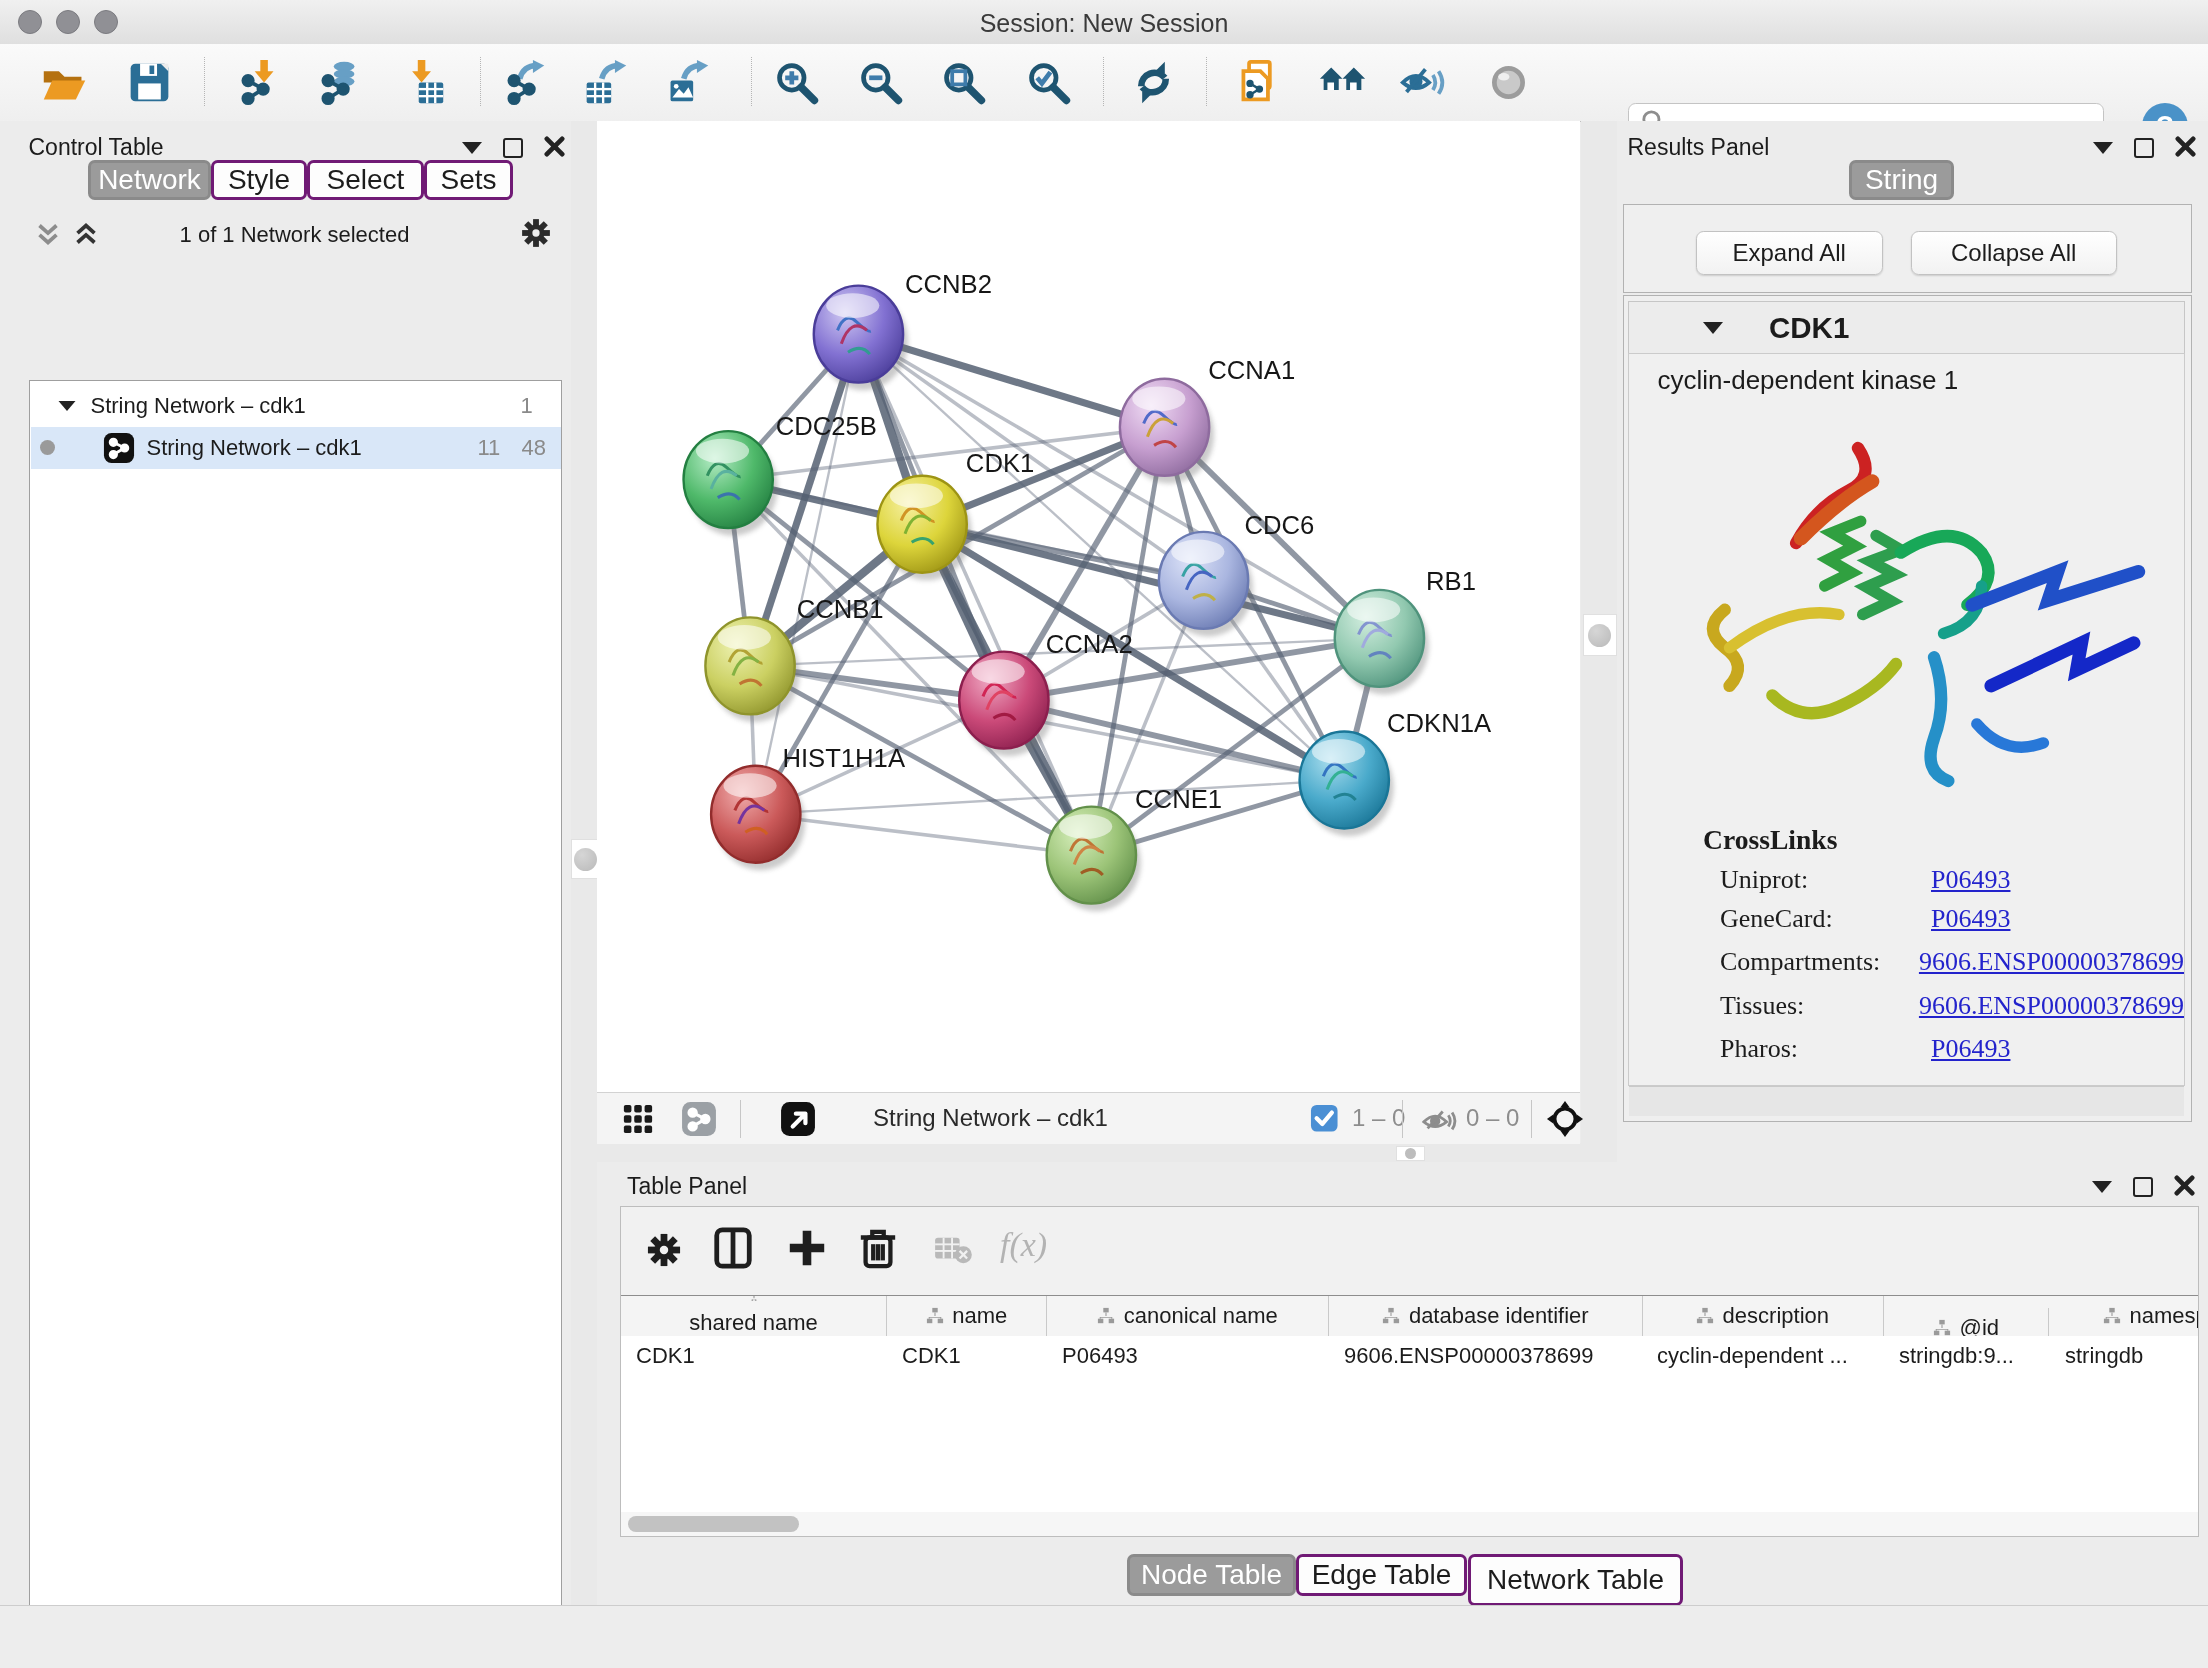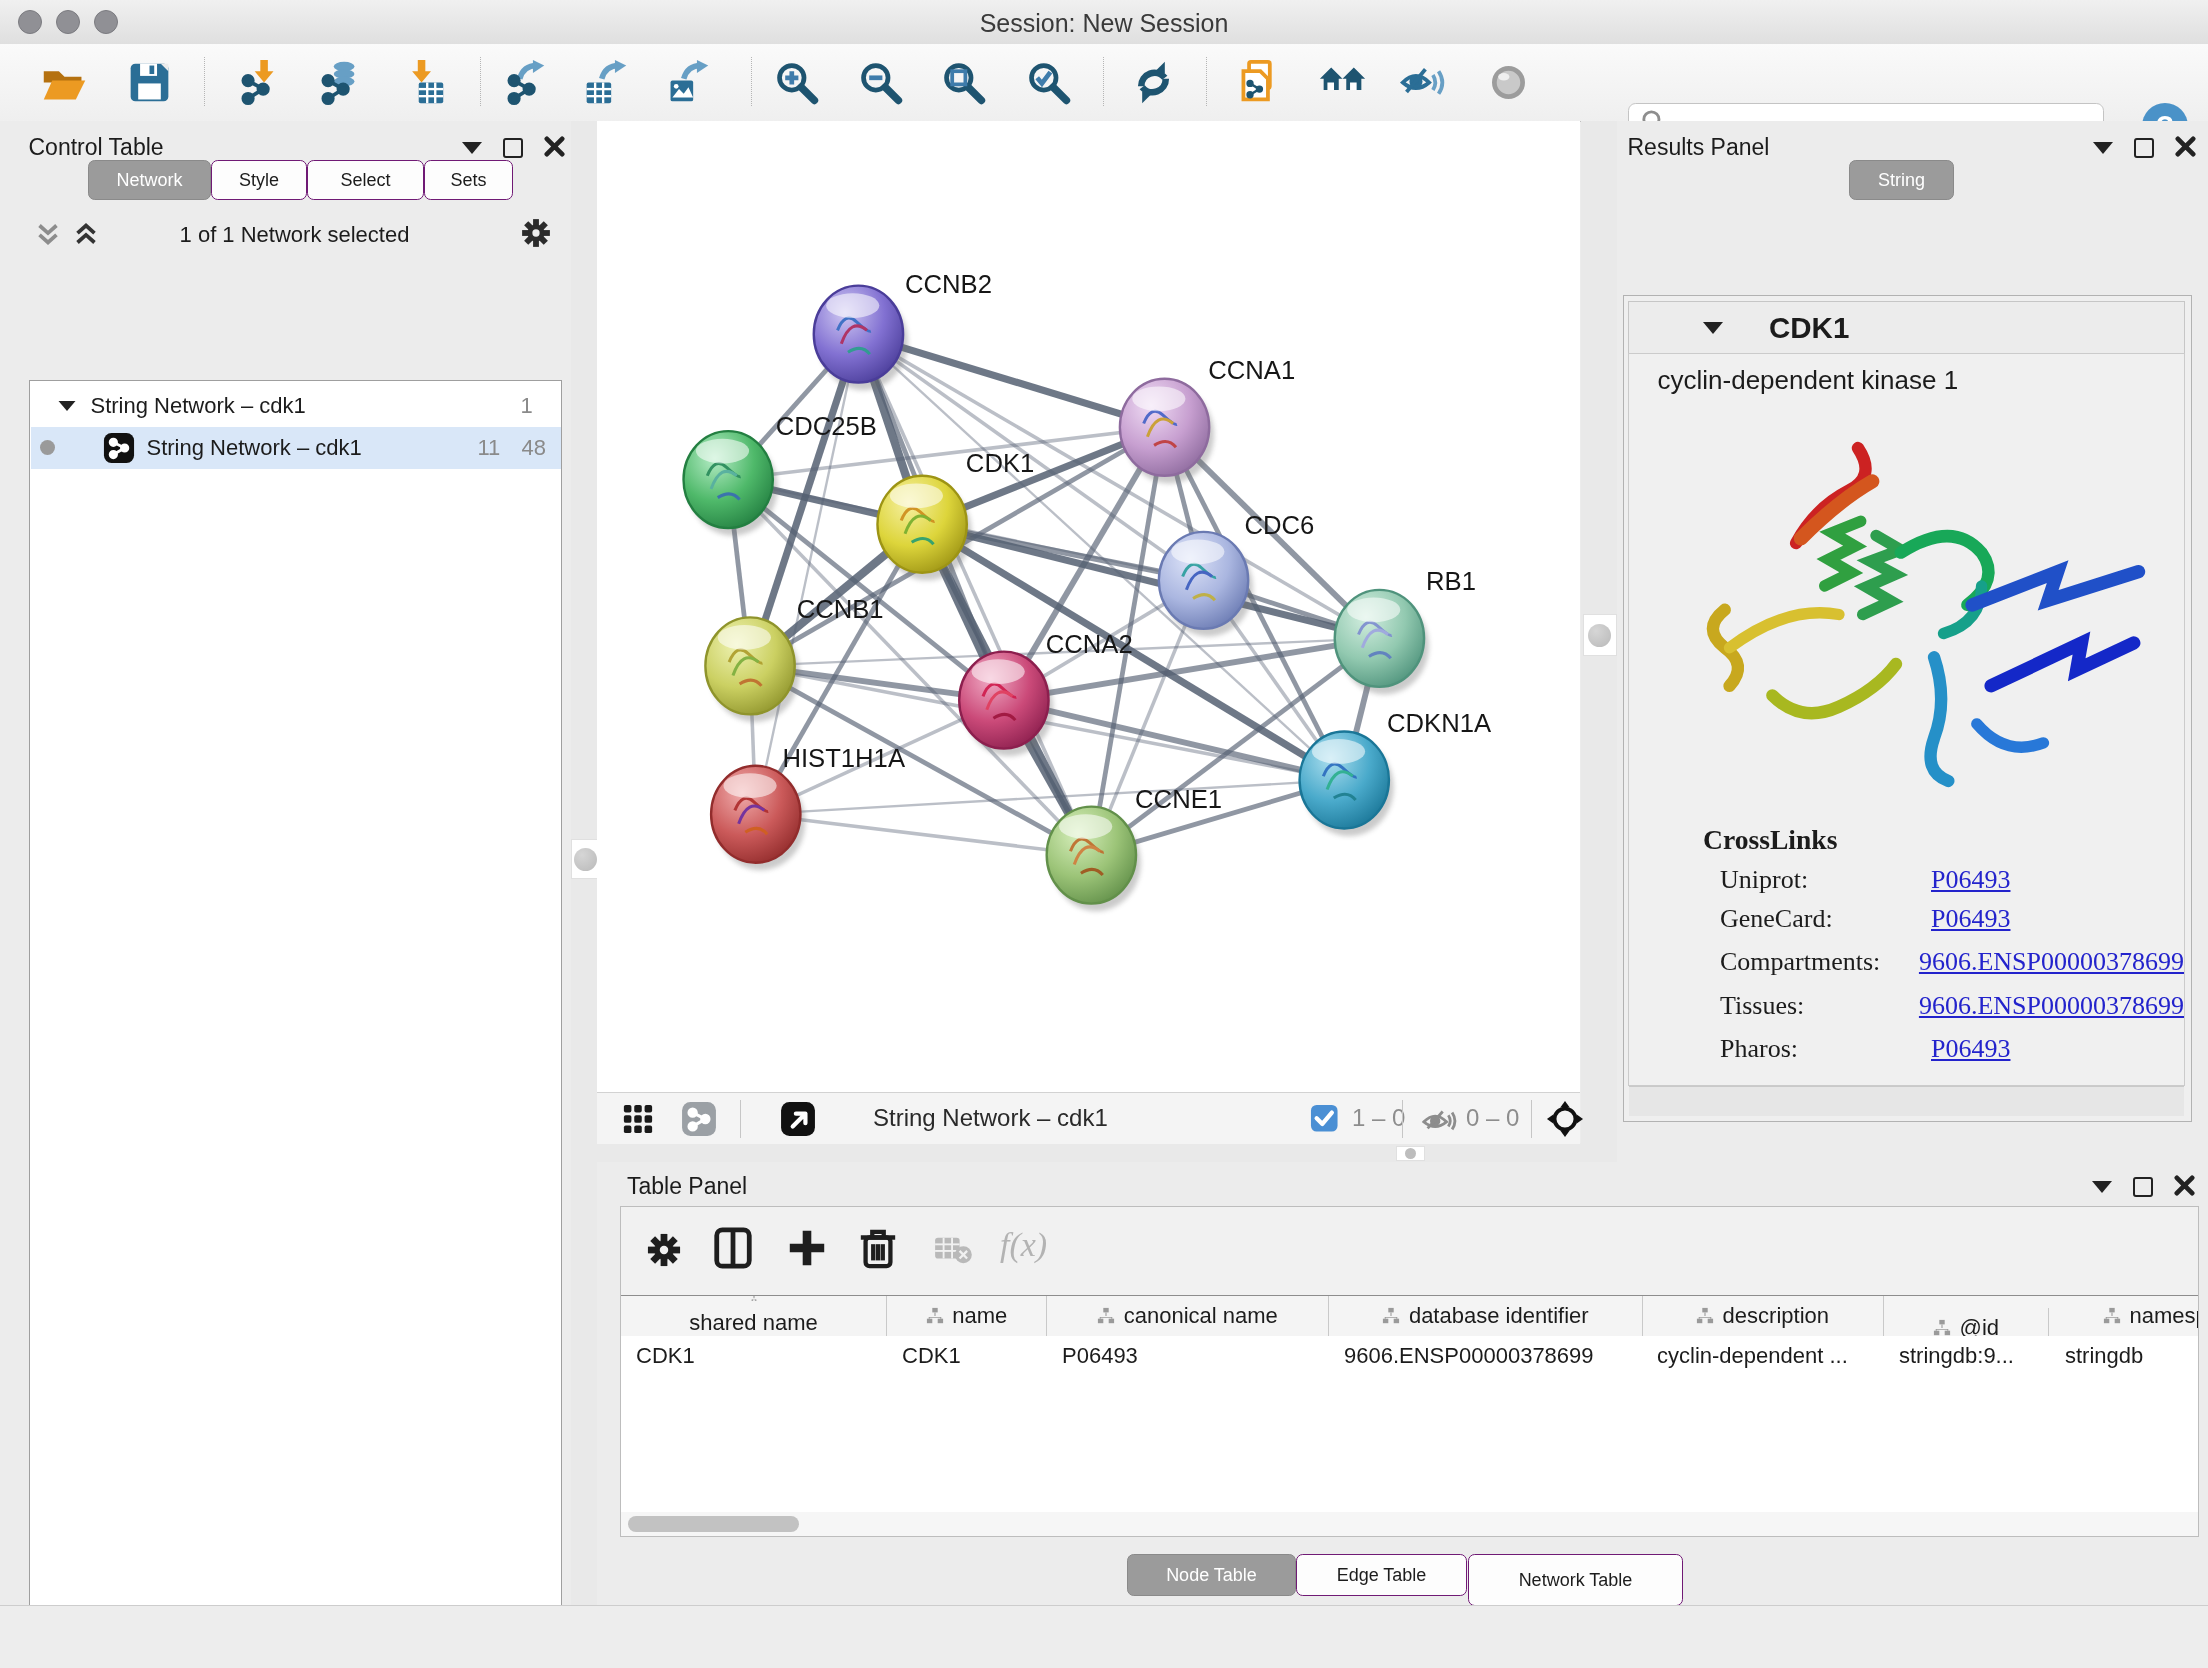--- a/index.html
+++ b/index.html
@@ -20,22 +20,22 @@
     border-radius:7.6px;display:flex;align-items:center;padding-left:11.4px;box-sizing:border-box;}
   #help-btn{left:2142px;top:59px;width:46px;height:46px;border-radius:50%;background:#4a92c8;
     color:#fff;font-size:30px;font-weight:bold;display:flex;align-items:center;justify-content:center;}
   
   .panel-title{font-size:23px;color:#1c1c1c;}
   .hdr-ctrl{display:flex;align-items:center;gap:21px;}
   .tri-down{width:0;height:0;border-left:10.5px solid transparent;border-right:10.5px solid transparent;
     border-top:12.4px solid #222;}
   .sq{width:16px;height:16px;border:2.9px solid #222;border-radius:2.9px;}
   
-  .tab{height:40px;display:flex;align-items:center;justify-content:center;font-size:18px;
-    border:1px solid #701a75;background:#fdfdfd;border-radius:6.7px;box-sizing:border-box;}
+  .tab{height:40px;display:flex;align-items:center;justify-content:center;font-size:28px;
+    border:3px solid #701a75;background:#fdfdfd;border-radius:6.7px;box-sizing:border-box;}
   .tab.sel{background:#9b9b9b;color:#fff;border-color:#8a8a8a;}
   
   #ctrl-tree{left:28.5px;top:259px;width:533px;height:1318px;background:#fff;border:1px solid #9f9f9f;box-sizing:border-box;}
   .tree-label{font-size:22px;}
   .tree-num{font-size:22px;color:#8a8a8a;}
   #net-row-sel{background:#d9e7f8;}
   
   #canvas{left:597px;top:121px;width:983px;height:971px;background:#fff;}
   #canvas-bar{left:597px;top:1092px;width:983px;height:51px;background:#f4f4f4;
     border-top:1px solid #d2d2d2;}
@@ -677,20 +677,24 @@
     <div class="abs hdr-ctrl" style="left:476px;top:15px">
       <span class="tri-down"></span>
       <span class="sq"></span>
       <span>
         <svg width="21" height="21" viewBox="0 0 22 22">
             <path d="M3 3 L19 19 M19 3 L3 19" stroke="#222" stroke-width="5" stroke-linecap="round"></path>
           </svg>
       </span>
     </div>
     <div class="abs tab sel" style="left:232px;top:39px;width:105px">String</div>
+    <div class="abs sunken" style="left:5.7px;top:83px;width:569px;height:89px">
+      <div class="rp-btn abs" style="left:72px;top:26px;width:185px">Expand All</div>
+      <div class="rp-btn abs" style="left:287px;top:26px;width:204px">Collapse All</div>
+    </div>
     <div class="abs sunken" style="left:5.7px;top:174px;width:569px;height:827px"></div>
   </div>
 
   <div id="cdk1-hdr" class="abs">
     <span class="tri-down" style="margin-left:74px"></span>
     <span style="margin-left:46px;font-size:29.5px;font-weight:bold">CDK1</span>
   </div>
   <div id="cdk1-body" class="abs">
     <div style="margin:11.4px 0 0 28.5px;font-size:26px">cyclin-dependent kinase 1</div>
     <div style="margin:13.3px 0 0 28.5px">

